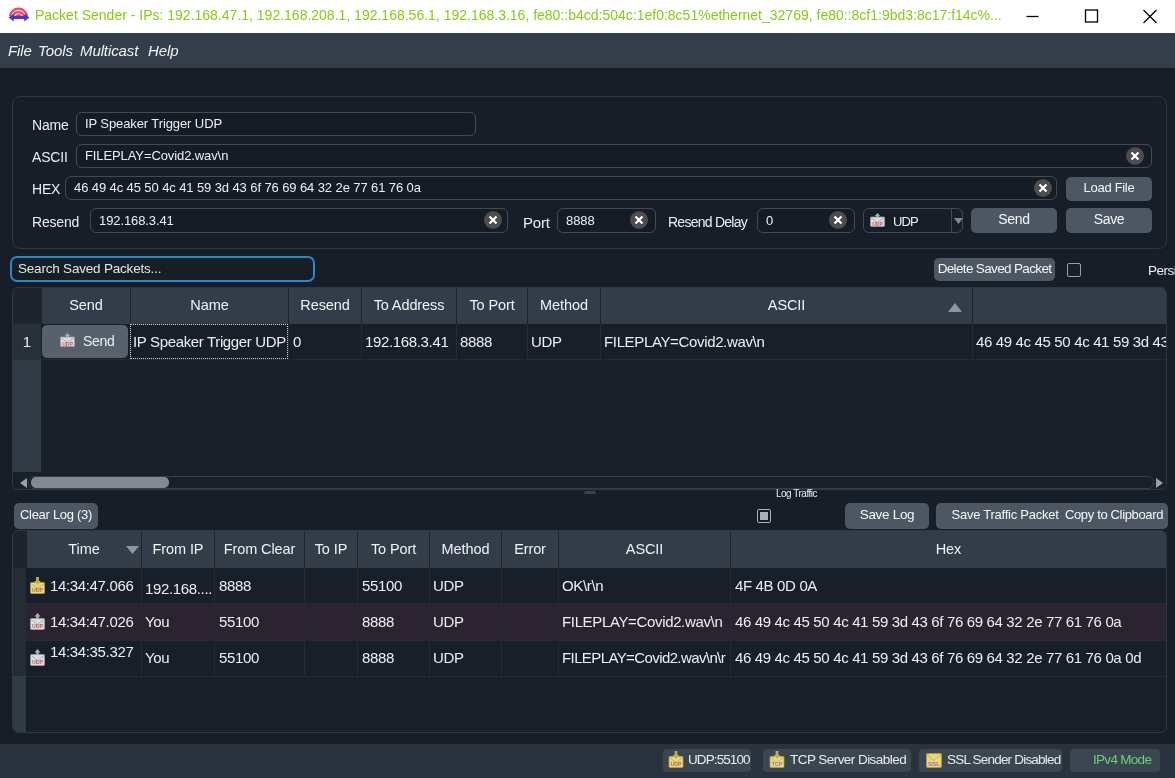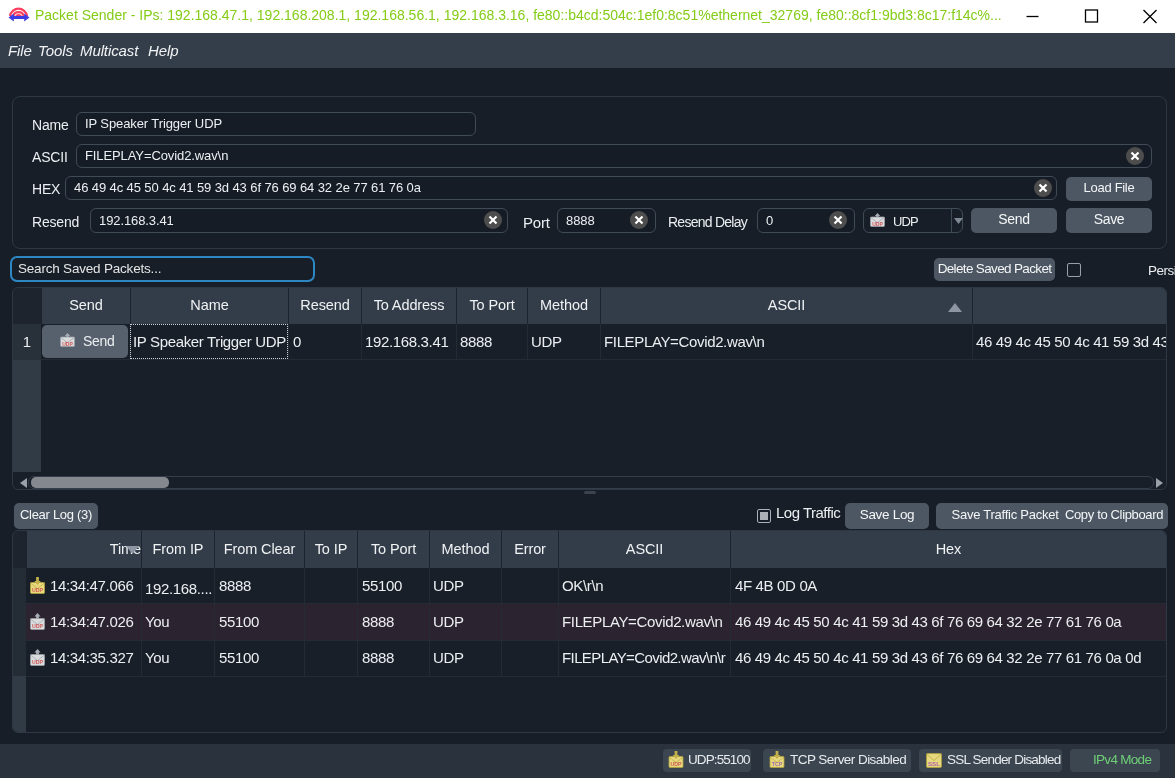--- a/index.html
+++ b/index.html
@@ -176,21 +176,21 @@
   <div class="abs" style="left:0;top:0;width:13px;height:37px;background:#1d242e"></div>
   <div class="abs" style="left:13px;top:0;width:1px;height:37px;background:#1c232d"></div>
   <div class="abs" style="left:128px;top:0;width:1px;height:37px;background:#1c232d"></div>
   <div class="abs" style="left:201px;top:0;width:1px;height:37px;background:#1c232d"></div>
   <div class="abs" style="left:291px;top:0;width:1px;height:37px;background:#1c232d"></div>
   <div class="abs" style="left:344px;top:0;width:1px;height:37px;background:#1c232d"></div>
   <div class="abs" style="left:416px;top:0;width:1px;height:37px;background:#1c232d"></div>
   <div class="abs" style="left:488px;top:0;width:1px;height:37px;background:#1c232d"></div>
   <div class="abs" style="left:545px;top:0;width:1px;height:37px;background:#1c232d"></div>
   <div class="abs" style="left:717px;top:0;width:1px;height:37px;background:#1c232d"></div>
-  <div class="abs thdr" style="left:14px;top:10px;width:114px;text-align:right">Time</div>
+  <div class="abs thdr" style="left:14px;top:10px;width:114px;text-align:center">Time</div>
   <svg class="abs" style="left:113px;top:15px" width="13" height="8">
       <path d="M0 0 L13 0 L6.5 8 Z" fill="#8e97a1"></path>
     </svg>
   <div class="abs thdr" style="left:129px;top:10px;width:72px;text-align:center">From IP</div>
   <div class="abs thdr" style="left:202px;top:10px;width:89px;text-align:center">From Clear</div>
   <div class="abs thdr" style="left:292px;top:10px;width:52px;text-align:center">To IP</div>
   <div class="abs thdr" style="left:345px;top:10px;width:71px;text-align:center">To Port</div>
   <div class="abs thdr" style="left:417px;top:10px;width:71px;text-align:center">Method</div>
   <div class="abs thdr" style="left:489px;top:10px;width:56px;text-align:center">Error</div>
   <div class="abs thdr" style="left:546px;top:10px;width:171px;text-align:center">ASCII</div>
@@ -234,33 +234,33 @@
   <div class="abs tcell" style="left:349px;top:82px">8888</div>
   <div class="abs tcell" style="left:420px;top:82px">UDP</div>
   <div class="abs tcell" style="left:549px;top:82px">FILEPLAY=Covid2.wav\n</div>
   <div class="abs tcell" style="left:722px;top:82px">46 49 4c 45 50 4c 41 59 3d 43 6f 76 69 64 32 2e 77 61 76 0a</div>
   <svg class="abs" style="left:17px;top:118px" width="15" height="17" viewBox="0 0 15 17">
     <path d="M7.5 0 L10.6 3.6 L8.9 3.6 L8.9 6.5 L6.1 6.5 L6.1 3.6 L4.4 3.6 Z" fill="#a7adb3"></path>
     <rect x="0.5" y="5.5" width="14" height="11" rx="1" fill="#d9dbdd" stroke="#9aa0a5" stroke-width="0.8"></rect>
     <path d="M0.5 6 L7.5 11.5 L14.5 6" fill="none" stroke="#a8aeb3" stroke-width="0.9"></path>
     <text x="7.5" y="15.2" font-size="5.2" font-weight="bold" fill="#cf5858" text-anchor="middle" font-family="Liberation Sans">UDP</text>
   </svg>
-  <div class="abs tcell" style="left:37px;top:118px">14:34:35.327</div>
+  <div class="abs tcell" style="left:37px;top:112px">14:34:35.327</div>
   <div class="abs tcell" style="left:132px;top:118px">You</div>
   <div class="abs tcell" style="left:206px;top:118px">55100</div>
   <div class="abs tcell" style="left:349px;top:118px">8888</div>
   <div class="abs tcell" style="left:420px;top:118px">UDP</div>
   <div class="abs tcell" style="left:549px;top:118px;letter-spacing:-0.6px">FILEPLAY=Covid2.wav\n\r</div>
   <div class="abs tcell" style="left:722px;top:118px">46 49 4c 45 50 4c 41 59 3d 43 6f 76 69 64 32 2e 77 61 76 0a 0d</div>
 </div>
 
 <div class="abs btn" style="left:14px;top:503px;width:84px;height:26px;line-height:24px">Clear Log (3)</div>
 <div class="abs chk" style="left:757px;top:509px;border-color:#aab0b5"></div>
 <div class="abs" style="left:760px;top:512px;width:8px;height:8px;background:#aab0b5"></div>
-<div class="abs lbl" style="left:776px;top:504px;font-size:15px;letter-spacing:-0.5px">Log Traffic</div>
+<div class="abs lbl" style="left:776px;top:488px;font-size:10px;letter-spacing:-0.5px">Log Traffic</div>
 <div class="abs btn" style="left:845px;top:503px;width:84px;height:26px;line-height:24px;font-size:13.5px">Save Log</div>
 <div class="abs btn" style="left:936px;top:503px;width:138px;height:26px;line-height:24px;letter-spacing:-0.25px">Save Traffic Packet</div>
 <div class="abs btn" style="left:1060px;top:503px;width:108px;height:26px;line-height:24px;letter-spacing:-0.35px">Copy to Clipboard</div>
 
 <div class="abs" id="statusbar"></div>
 <div class="abs sbtn" style="left:663px;width:88px"></div>
 <div class="abs sbtn" style="left:763px;width:148px"></div>
 <div class="abs sbtn" style="left:919px;width:143px"></div>
 <div class="abs sbtn" style="left:1070px;width:90px"></div>
 <svg class="abs" style="left:668px;top:751px" width="16" height="17" viewBox="0 0 15 17">

